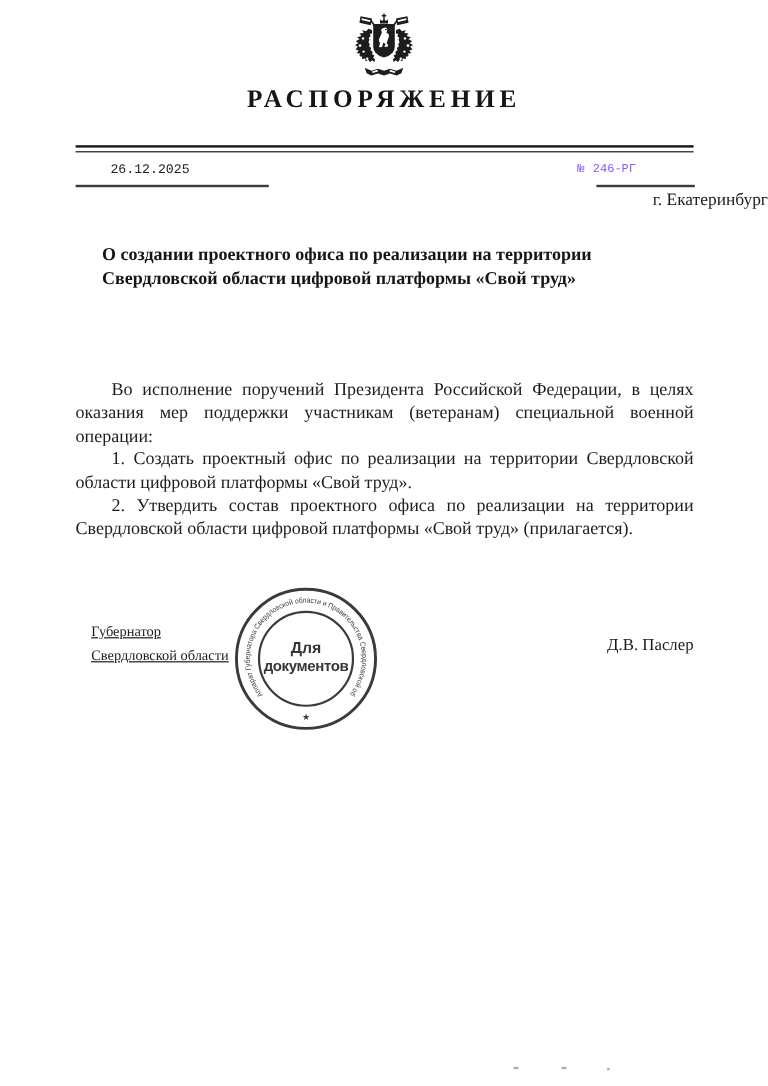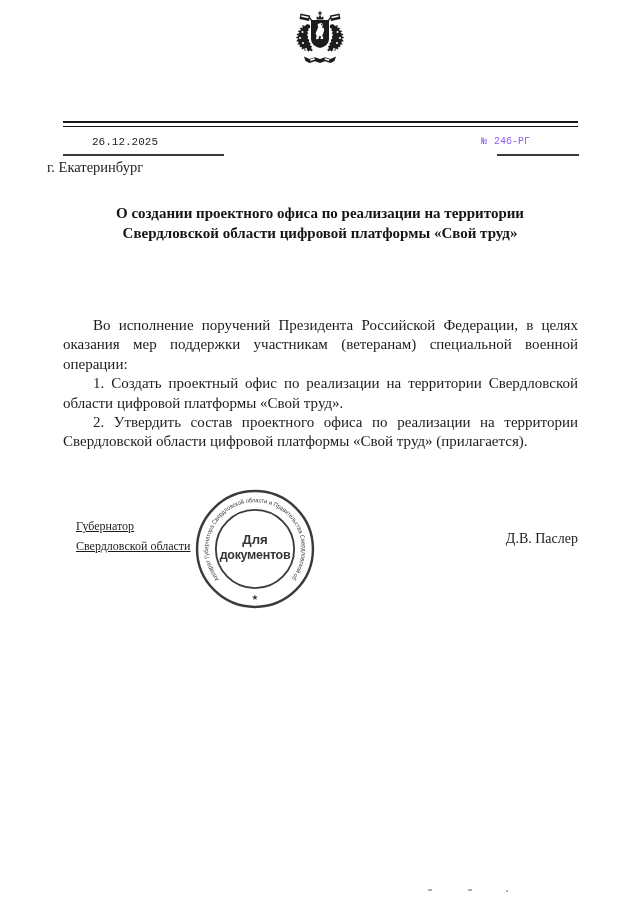--- a/index.html
+++ b/index.html
@@ -67,29 +67,28 @@
   }
   .number-field .no-sign { margin-right: 7px; }
   .number-underline {
     position: absolute;
     top: 154px; left: 497px;
     width: 82px; height: 1.5px;
     background: #3a3a3a;
   }
   .city-line {
     position: absolute;
-    top: 159px; left: 0; right: 16px;
-    text-align: left;
+    top: 159px; left: 0; right: 0;
+    text-align: right;
     font-size: 14.5px;
     padding-left: 47px;
   }
   .subject {
     position: absolute;
     top: 204px; left: 85px; right: 85px;
-    text-align: center;
     font-weight: bold;
     font-size: 15px;
     line-height: 19.5px;
     color: #151515;
   }
   .body-text {
     position: absolute;
     top: 271px; left: 63px;
     width: 515px;
     font-size: 15px;
@@ -163,20 +162,21 @@
       <circle cx="50" cy="33" r="1" fill="#ffffff"></circle>
       <circle cx="47" cy="39" r="1" fill="#ffffff"></circle>
       <circle cx="53.5" cy="37" r="0.8" fill="#ffffff"></circle>
 
       <path d="M17,46.5 l5.5,2.5 5.5,-1.8 5,1.8 5,-1.8 5.5,1.8 5.5,-2.5 -1.5,4.5 -4,2 -5.5,-1.8 -5,1.8 -5,-1.8 -5.5,1.8 -4,-2 Z"></path>
       <path d="M23,49.5 l4.5,-1.4 0.5,1.4 -4.5,1.4 Z" fill="#ffffff"></path>
       <path d="M38,48.1 l4.5,1.4 -0.5,1.4 -4.5,-1.4 Z" fill="#ffffff"></path>
     </g>
   </svg>
 
+  <div class="doc-title">РАСПОРЯЖЕНИЕ</div>
 
   <div class="rule-double"></div>
 
   <div class="date-field">26.12.2025</div>
   <div class="date-underline"></div>
 
   <div class="number-field">
     <span class="no-sign">№</span><span>246-РГ</span>
   </div>
   <div class="number-underline"></div>

